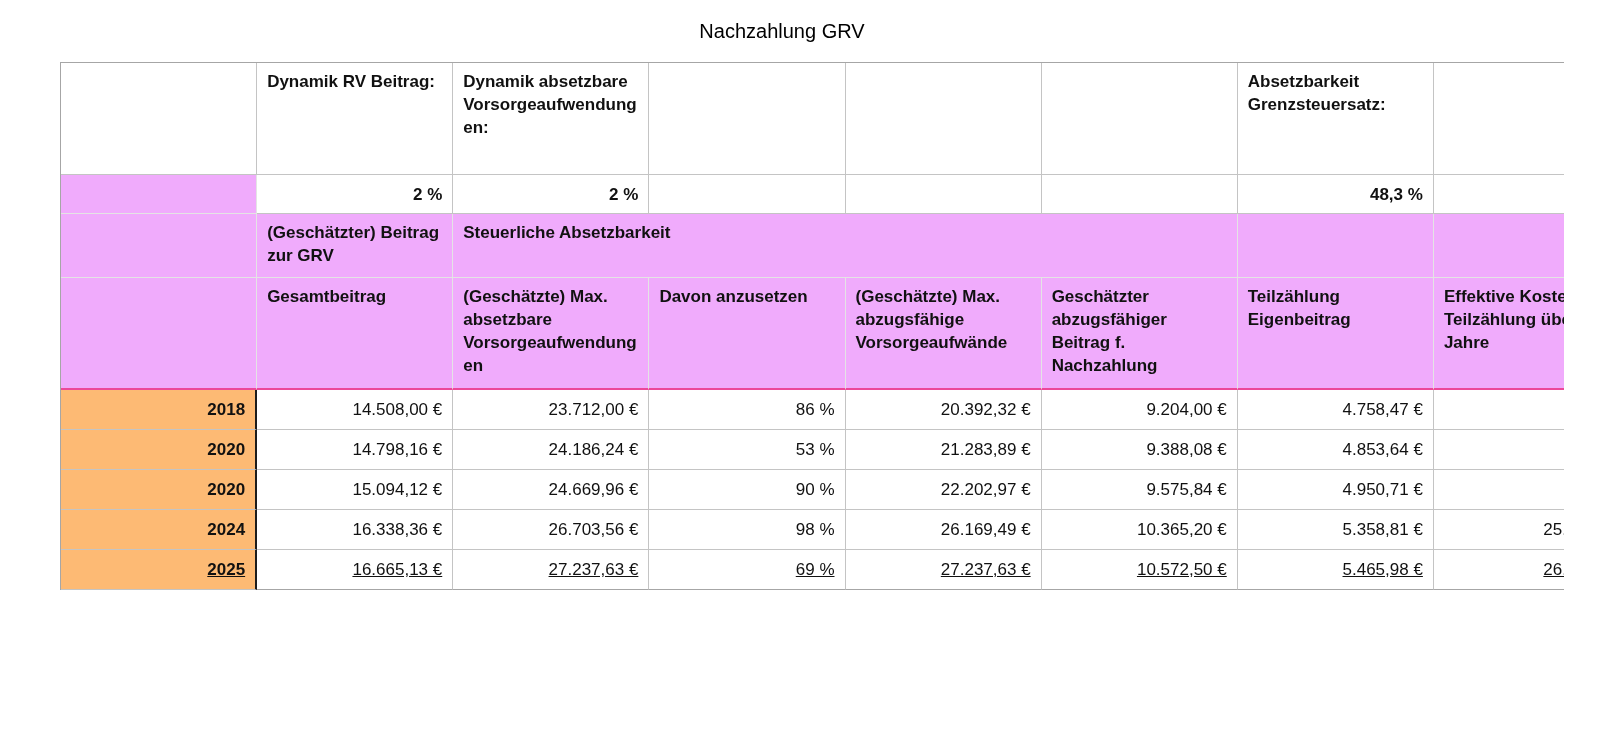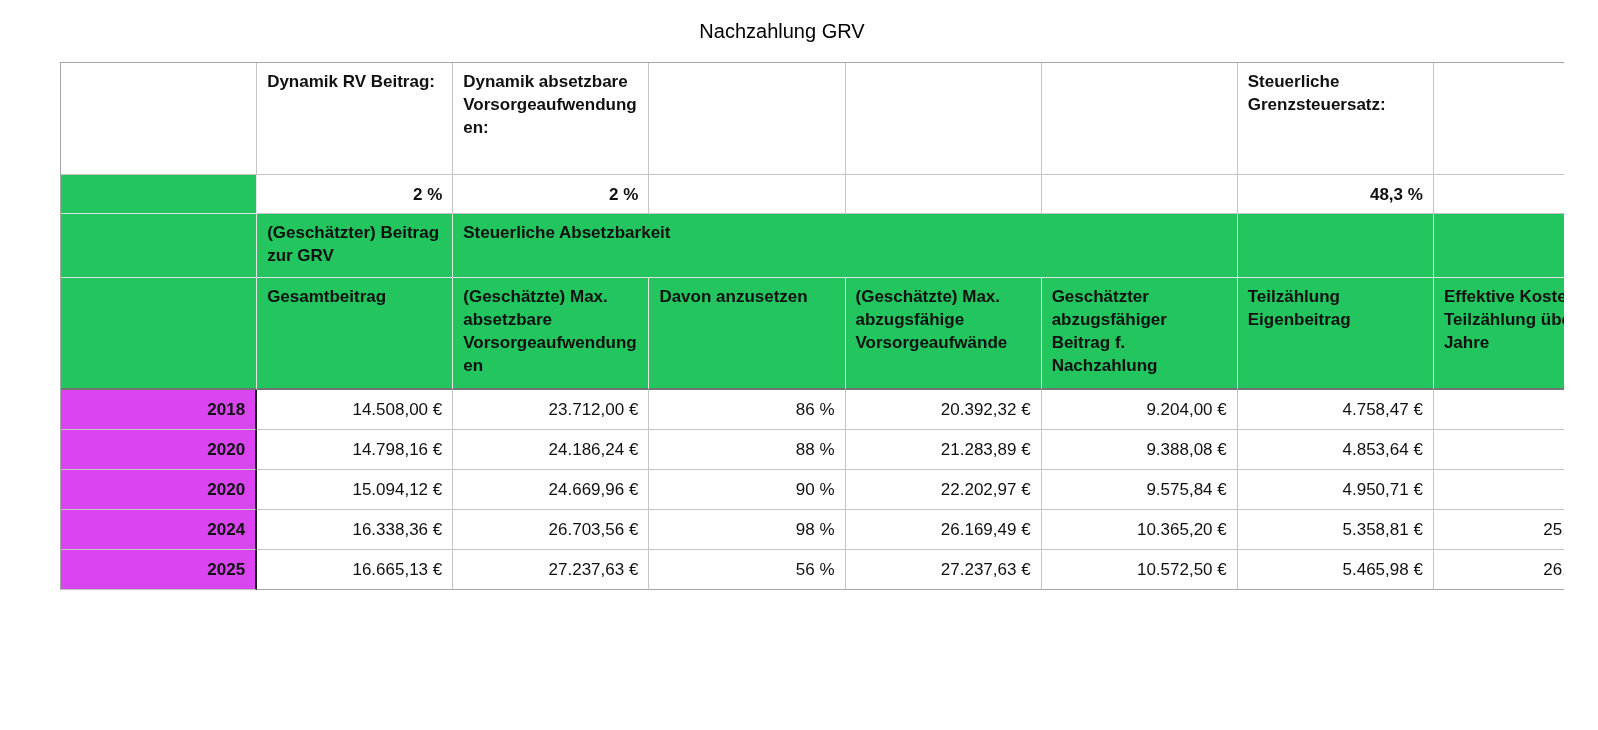--- a/index.html
+++ b/index.html
@@ -47,44 +47,44 @@
     line-height: 23px;
     vertical-align: top;
     border-right: 1px solid #c4c4c4;
     border-bottom: 1px solid #c4c4c4;
     overflow: hidden;
     overflow-wrap: break-word;
     word-break: break-word;
     background: #ffffff;
   }
   td:last-child { border-right-color: #a6a6a6; }
-  tr.last-row td { border-bottom-color: #a6a6a6; }
+  tr.last-row td { border-bottom-color: #a6a6a6; text-decoration: underline; }
   td.g {
-    background: #22c55e;
+    background: #f0abfc;
     border-right-color: #e4e4e4;
     border-bottom-color: #e4e4e4;
   }
   td.g:last-child { border-right-color: #a6a6a6; }
   .hdr { font-weight: 700; }
   .val {
     font-weight: 700;
     text-align: right;
     vertical-align: middle;
   }
   tr.r1 td { height: 112px; }
   tr.r2 td { height: 39px; vertical-align: middle; }
   tr.r3 td { height: 64px; }
-  tr.r4 td { height: 112px; border-bottom: 2px solid #737373; }
+  tr.r4 td { height: 112px; border-bottom: 2px solid #ec4899; }
   tr.dr td {
     height: 40px;
     vertical-align: middle;
     text-align: right;
   }
   tr.dr td.y {
-    background: #d946ef;
+    background: #fdba74;
     font-weight: 700;
     border-right: 2px solid #1c1c1c;
     border-bottom-color: #c4c4c4;
   }
 </style>
 </head>
 <body>
 
 <div class="page">
   <div class="sheet-title">Nachzahlung GRV</div>
@@ -102,21 +102,21 @@
     </colgroup>
     <tbody>
 
       <tr class="r1">
         <td></td>
         <td class="hdr">Dynamik RV Beitrag:</td>
         <td class="hdr">Dynamik absetzbare Vorsorgeaufwendungen:</td>
         <td></td>
         <td></td>
         <td></td>
-        <td class="hdr">Steuerliche Grenzsteuersatz:</td>
+        <td class="hdr">Absetzbarkeit Grenzsteuersatz:</td>
         <td></td>
       </tr>
 
       <tr class="r2">
         <td class="g"></td>
         <td class="val">2 %</td>
         <td class="val">2 %</td>
         <td></td>
         <td></td>
         <td></td>
@@ -150,21 +150,21 @@
         <td>86 %</td>
         <td>20.392,32 €</td>
         <td>9.204,00 €</td>
         <td>4.758,47 €</td>
         <td></td>
       </tr>
       <tr class="dr">
         <td class="y">2020</td>
         <td>14.798,16 €</td>
         <td>24.186,24 €</td>
-        <td>88 %</td>
+        <td>53 %</td>
         <td>21.283,89 €</td>
         <td>9.388,08 €</td>
         <td>4.853,64 €</td>
         <td></td>
       </tr>
       <tr class="dr">
         <td class="y">2020</td>
         <td>15.094,12 €</td>
         <td>24.669,96 €</td>
         <td>90 %</td>
@@ -180,21 +180,21 @@
         <td>98 %</td>
         <td>26.169,49 €</td>
         <td>10.365,20 €</td>
         <td>5.358,81 €</td>
         <td>25.763,69</td>
       </tr>
       <tr class="dr last-row">
         <td class="y">2025</td>
         <td>16.665,13 €</td>
         <td>27.237,63 €</td>
-        <td>56 %</td>
+        <td>69 %</td>
         <td>27.237,63 €</td>
         <td>10.572,50 €</td>
         <td>5.465,98 €</td>
         <td>26.278,97</td>
       </tr>
     </tbody>
   </table>
 </div>
 
 </body></html>

